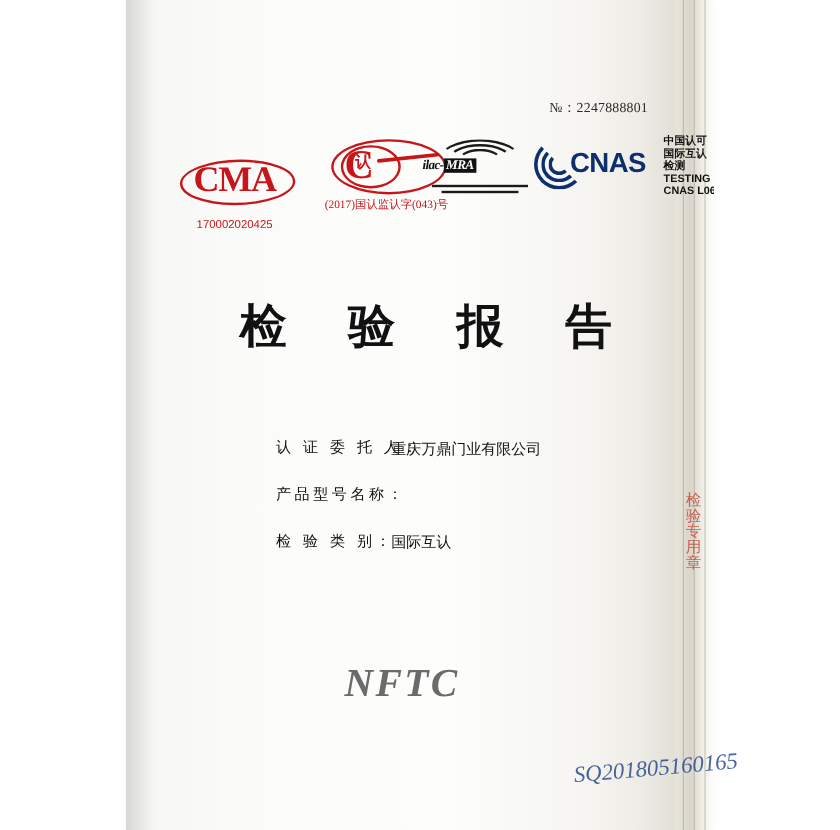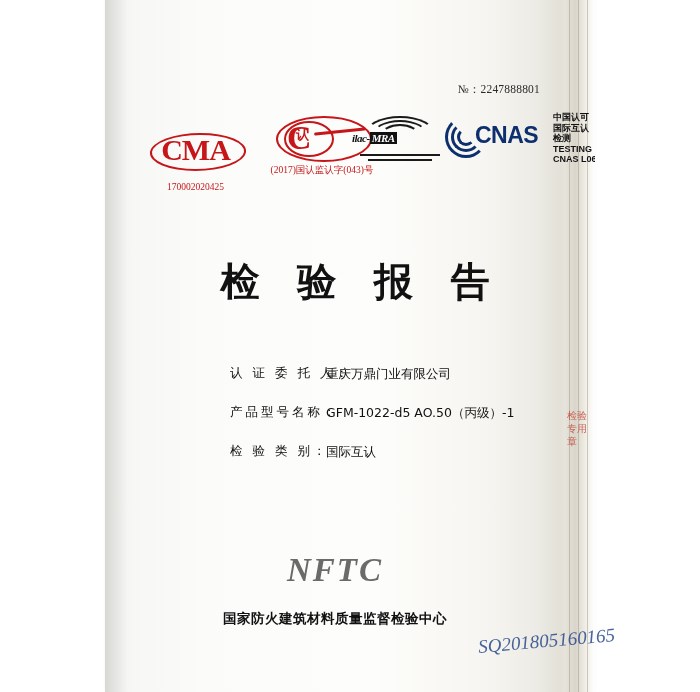--- a/index.html
+++ b/index.html
@@ -94,21 +94,21 @@
   }
   .cma-ellipse {
     position: absolute;
     left: 2px; top: 3px;
     width: 92px; height: 34px;
     border: 2.5px solid #c6161a;
     border-radius: 50%/50%;
     transform: skewX(-8deg);
   }
   .cma-num {
-    font-family: Liberation Serif, serif;
+    font-family: Liberation Sans, sans-serif;
     font-size: 9.5px;
     color: #c6161a;
     margin-top: 4px;
     letter-spacing: 0px;
     text-align: center;
   }
 
   
   .logo-cac { position: absolute; left: 152px; top: 4px; width: 130px; text-align: center; }
   .cac-mark {
@@ -242,23 +242,23 @@
     color: #111;
     font-weight: bold;
     white-space: nowrap;
   }
   .cnas-side .en { font-family: "Liberation Sans", sans-serif; font-size: 9px; }
 
   
   .title {
     position: absolute;
     left: 0; right: 30px;
-    top: 255px;
+    top: 245px;
     text-align: center;
-    font-family: Liberation Serif, serif;
+    font-family: Liberation Mono, monospace;
     font-weight: bold;
     font-size: 39px;
     letter-spacing: 14px;
     color: #111;
     text-indent: 14px;
     padding-left: 40px;
   }
 
   
   .fields {
@@ -315,24 +315,25 @@
     color: #111;
     letter-spacing: 0.5px;
   }
 
   
   .stamp {
     position: absolute;
     right: 6px;
     top: 410px;
     width: 22px;
+    text-align: center;
     color: #c0392b;
-    font-size: 10px;
+    font-size: 13px;
     line-height: 13px;
-    font-family: Liberation Mono, monospace;
+    font-family: Liberation Serif, serif;
     opacity: 0.75;
     letter-spacing: 0px;
   }
 
   
   .handwriting {
     position: absolute;
     left: 478px;
     top: 630px;
     font-family: "Liberation Serif", serif;
@@ -422,35 +423,33 @@
       <div class="field">
         <div class="lab">认 证 委 托 人：</div>
         <div class="val">
           <span>重庆万鼎门业有限公司</span>
         </div>
       </div>
 
       <div class="field">
         <div class="lab">产品型号名称：</div>
         <div class="val">
-          <span>GFM-1022-d5 AO.50（丙级）-1</span>
         </div>
       </div>
 
       <div class="field">
         <div class="lab">检 验 类 别：</div>
         <div class="val">
           <span>国际互认</span>
         </div>
       </div>
 
     </div>
 
     <div class="stamp">检验专用章</div>
 
     <div class="nftc">NFTC</div>
-    <div class="org">国家防火建筑材料质量监督检验中心</div>
 
   </div>
 
   <div class="handwriting">SQ201805160165</div>
 
 </div>
 
 </body></html>

